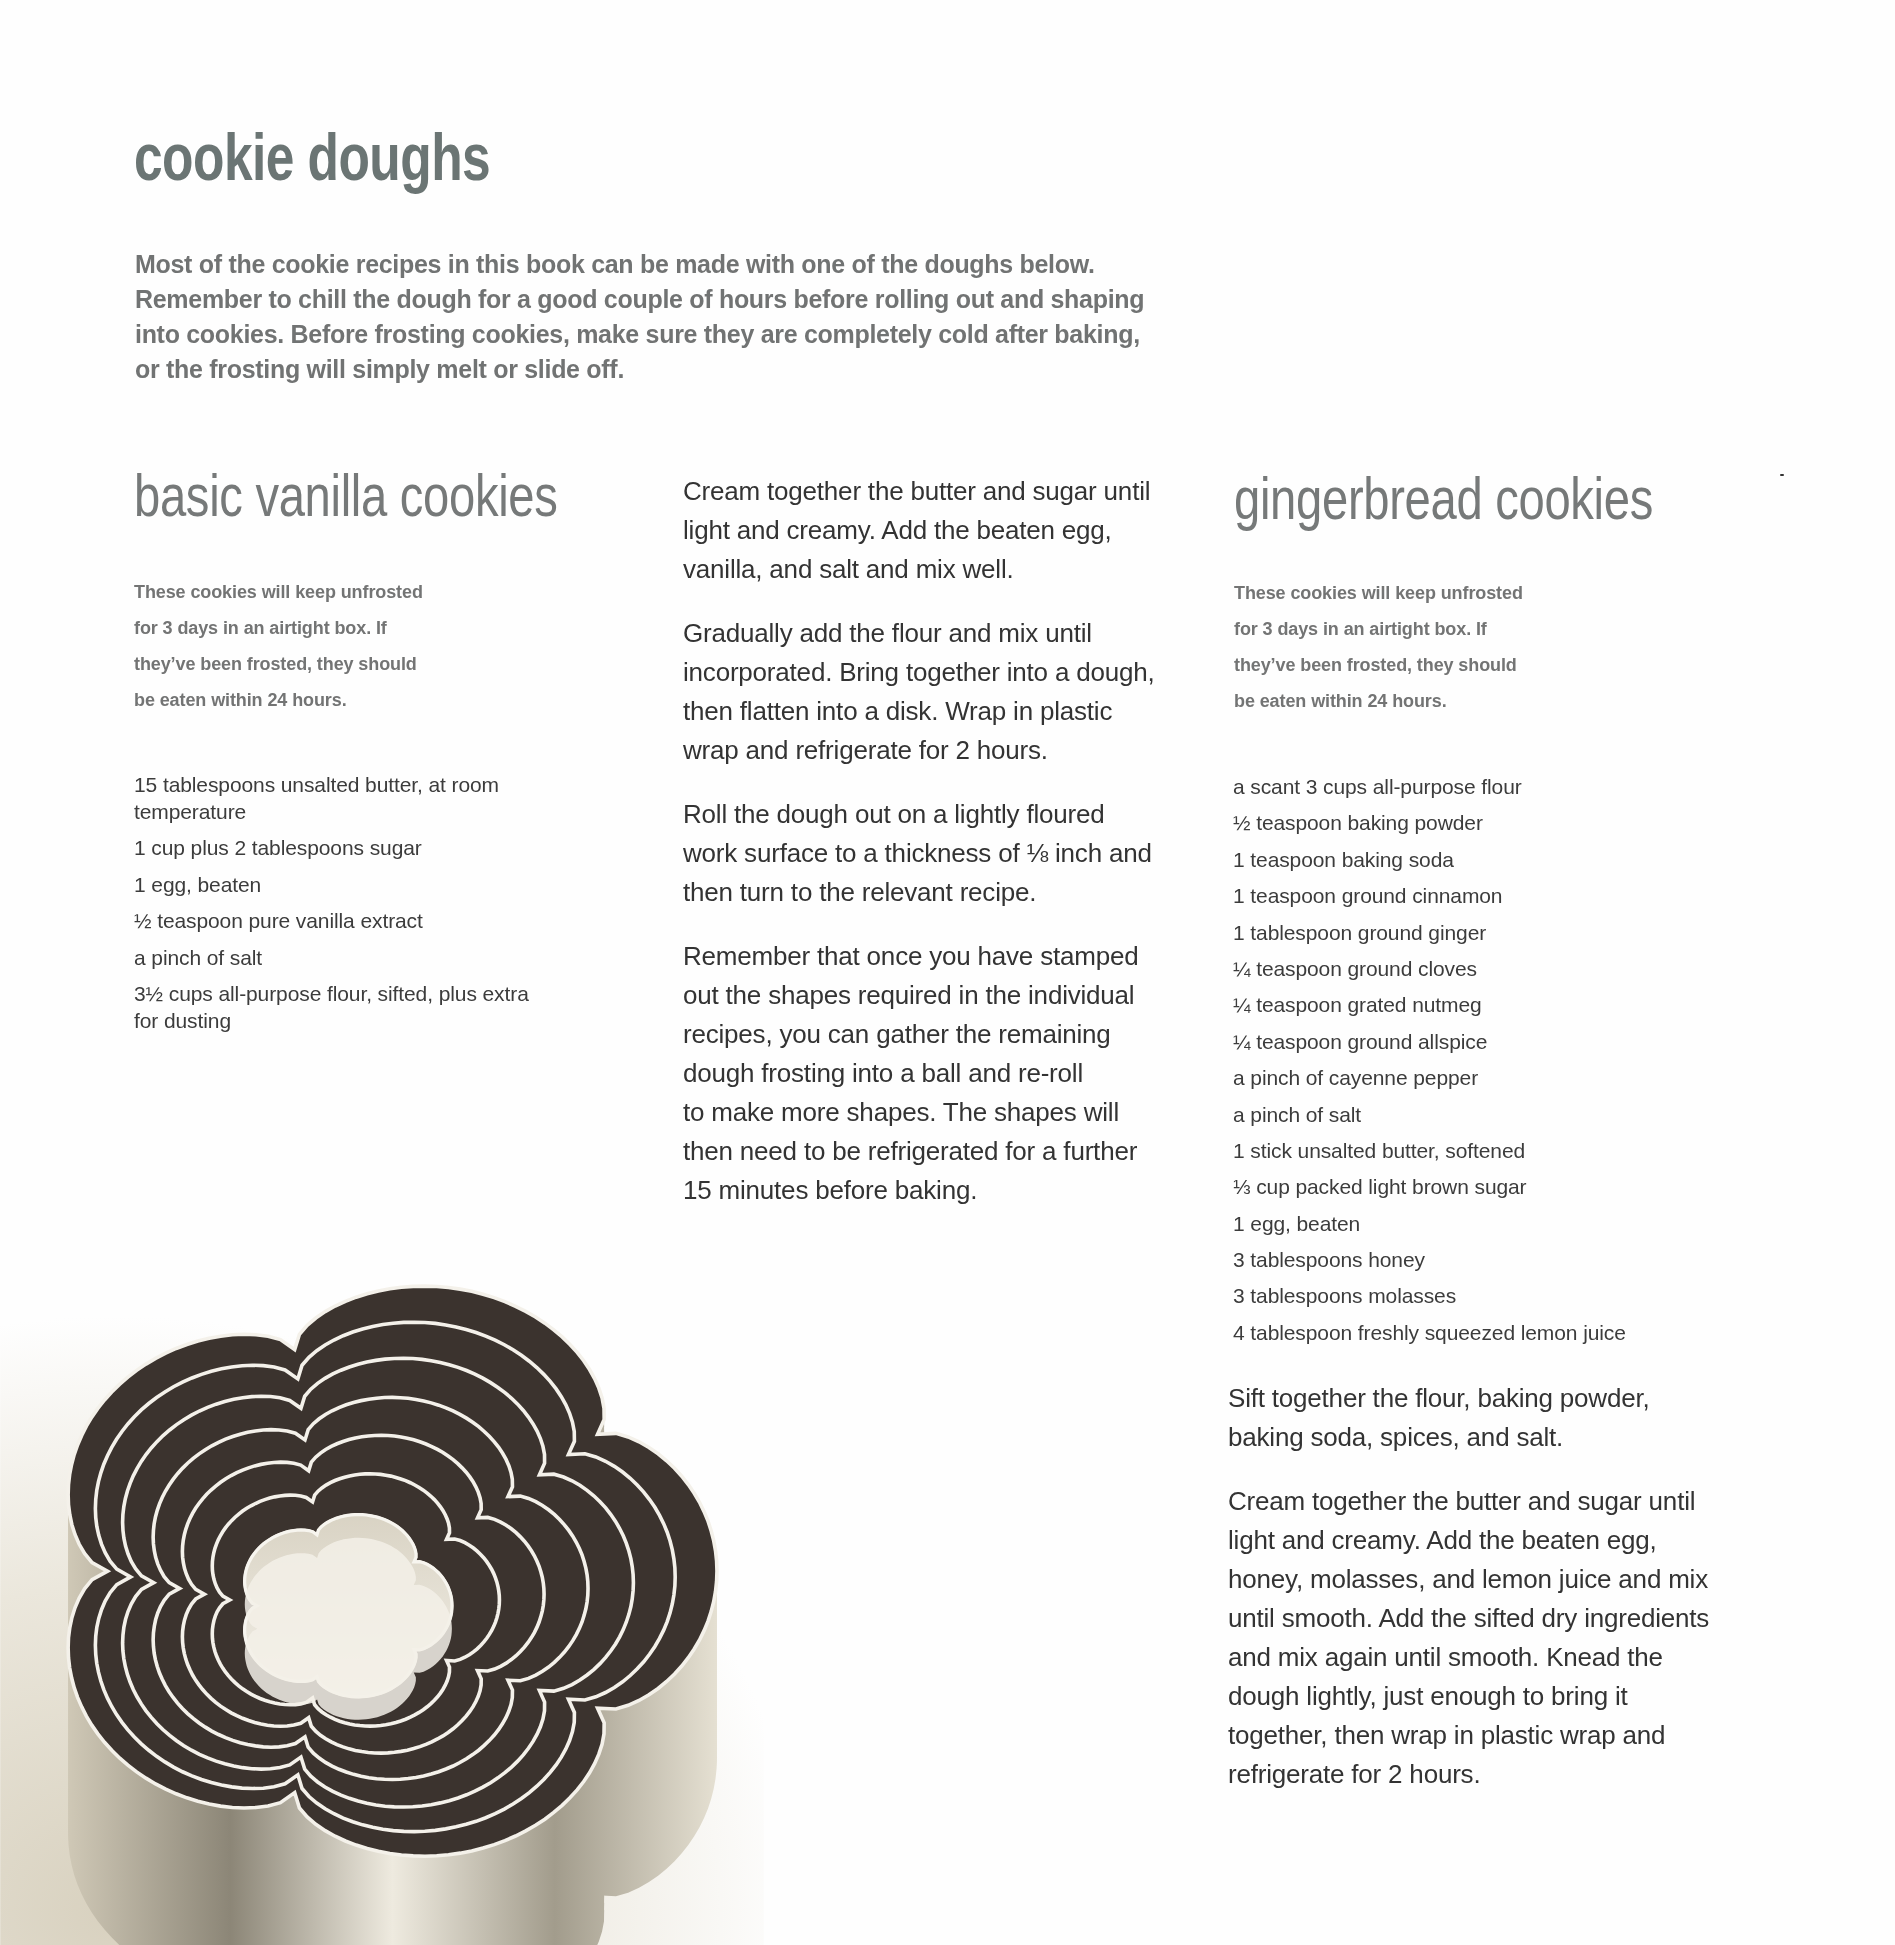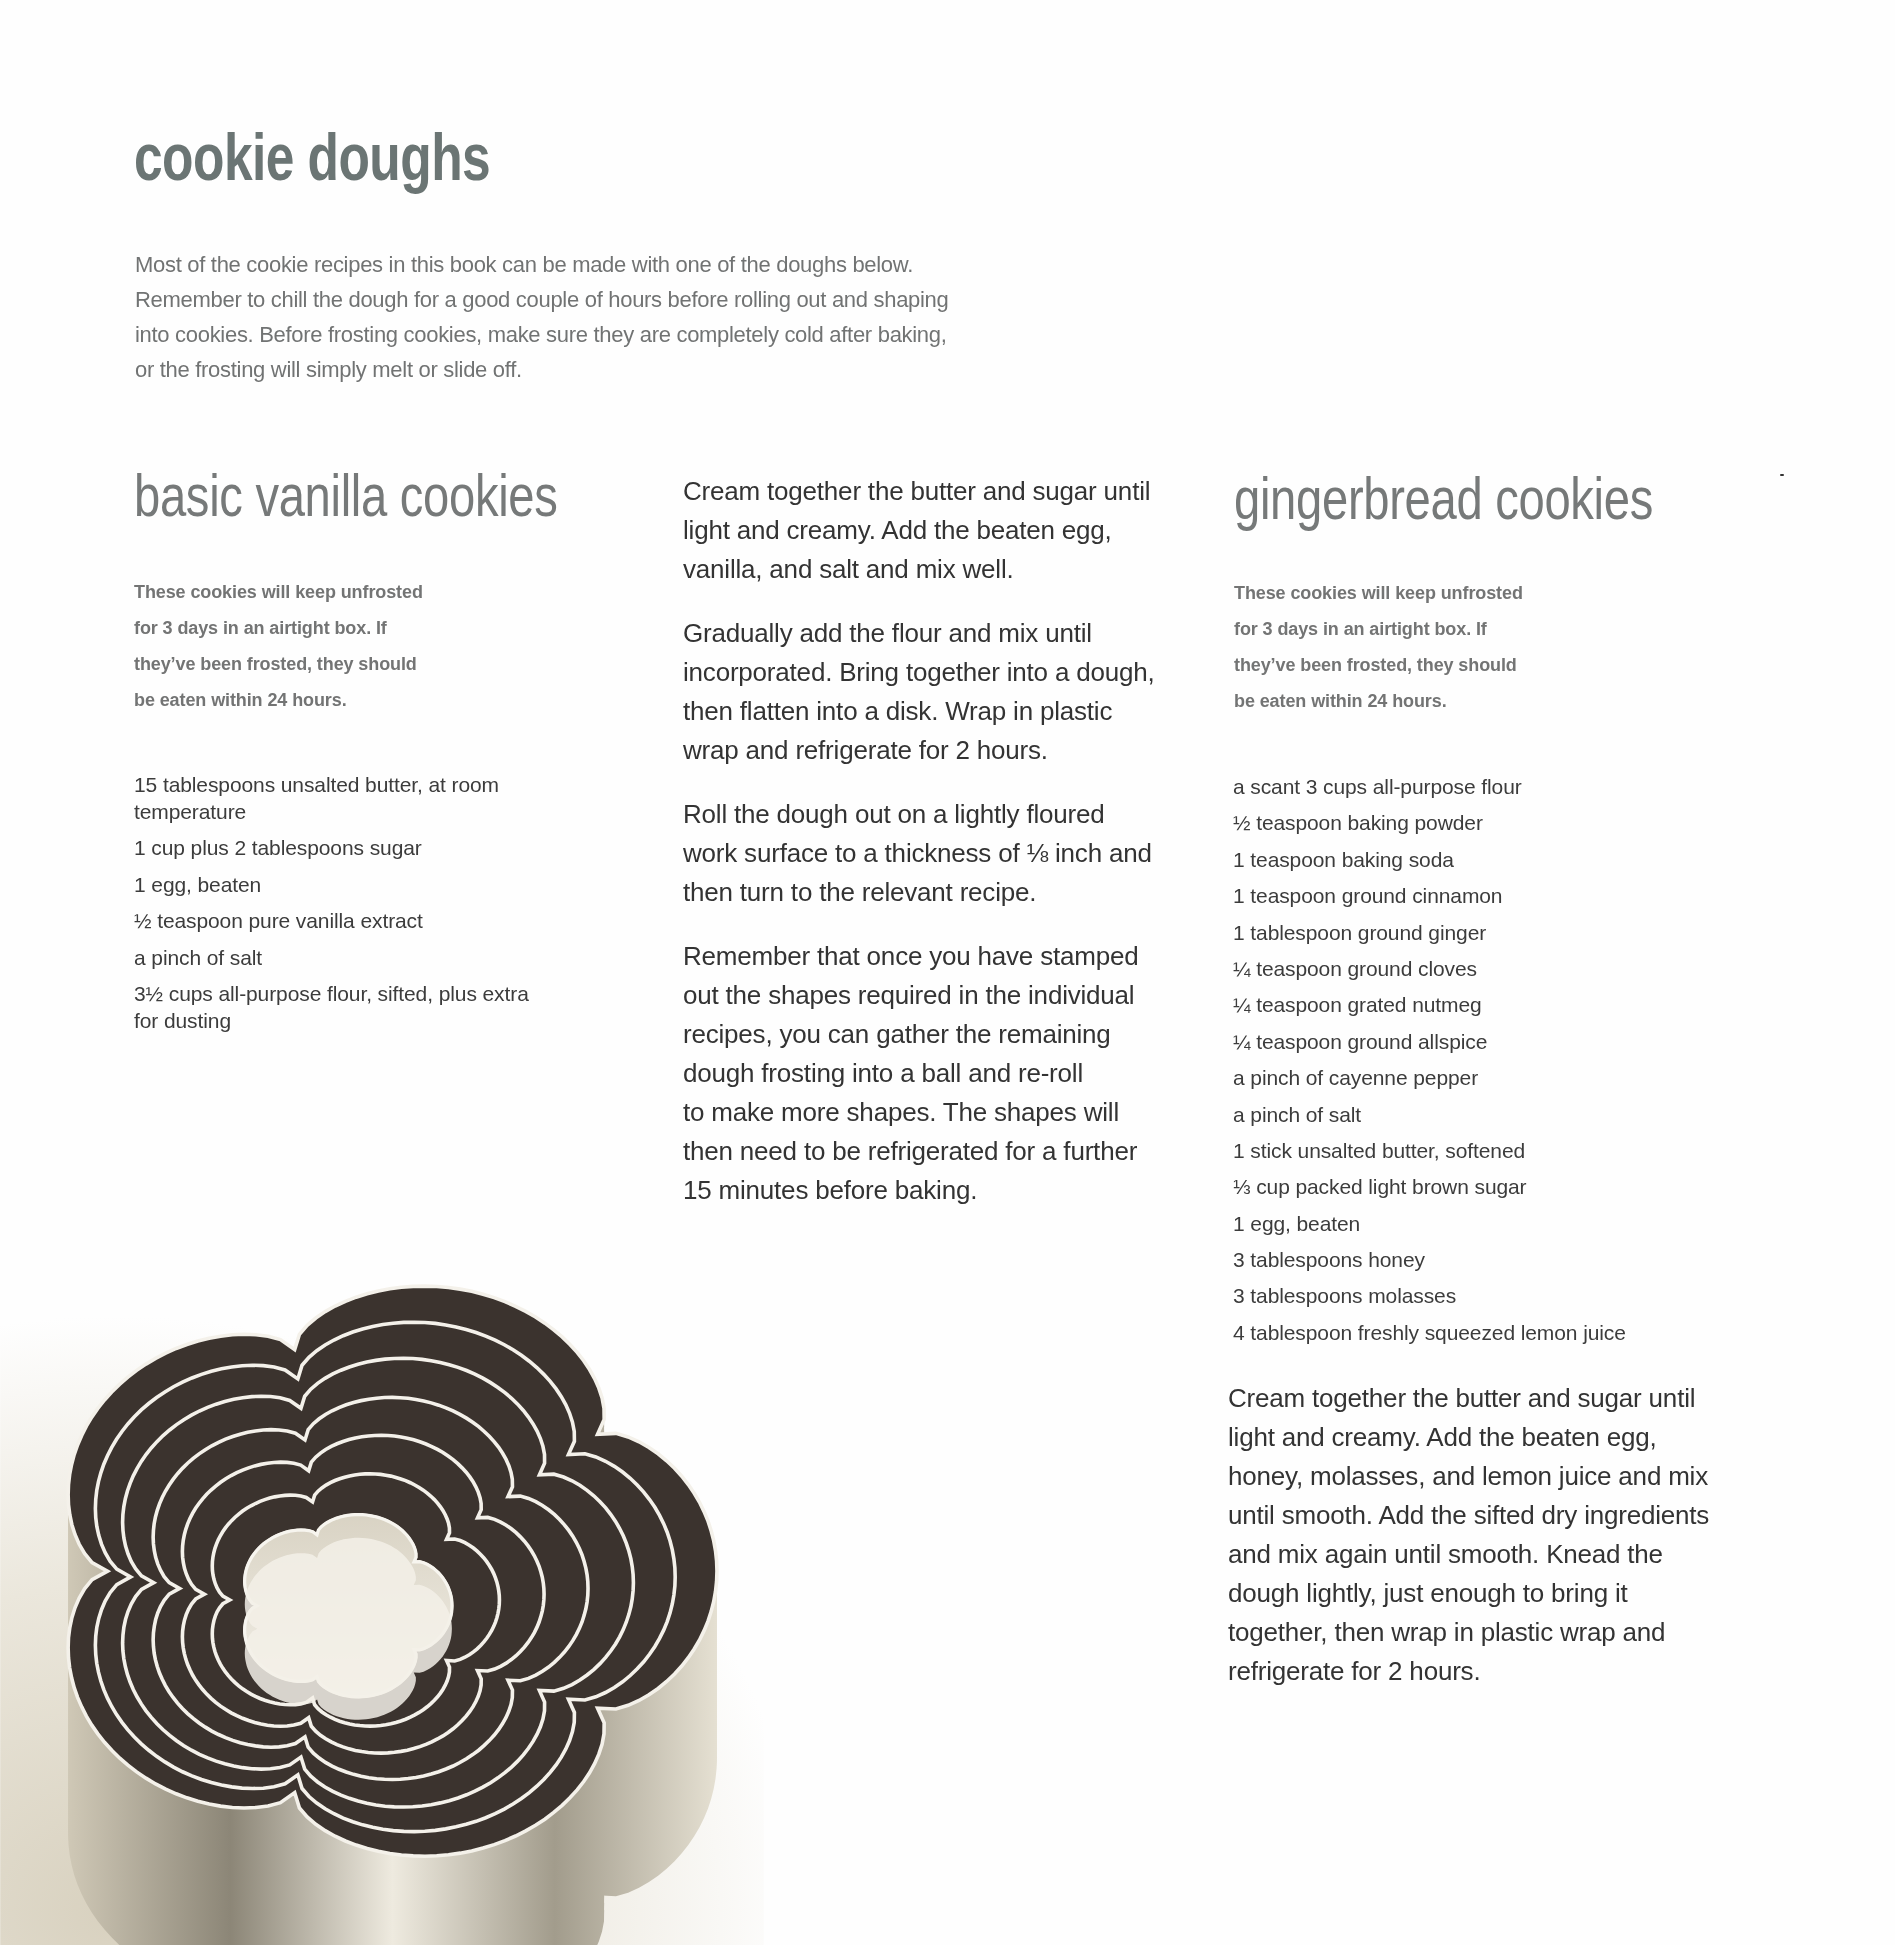--- a/index.html
+++ b/index.html
@@ -10,21 +10,21 @@
   }
   .abs { position:absolute; }
   .page-title {
     left:134px; top:121px;
     font-size:66px; font-weight:bold; color:#6b7574;
     transform:scaleX(0.78); transform-origin:left top;
     letter-spacing:-0.7px; line-height:1.1; white-space:nowrap;
   }
   .intro {
     left:135px; top:247px; width:1225px;
-    font-size:22px; font-weight:normal; color:#717373;
+    font-size:25px; font-weight:bold; color:#717373;
     line-height:35px; letter-spacing:-0.3px;
   }
   .intro div { white-space:nowrap; }
   .recipe-title {
     font-size:59px; color:#767979; font-weight:normal;
     transform:scaleX(0.8); transform-origin:left top;
     line-height:1.1; white-space:nowrap; letter-spacing:-0.4px;
   }
   .note {
     font-size:18px; font-weight:bold; color:#737474;
@@ -122,20 +122,24 @@
     <li>a pinch of salt</li>
     <li>1 stick unsalted butter, softened</li>
     <li>⅓ cup packed light brown sugar</li>
     <li>1 egg, beaten</li>
     <li>3 tablespoons honey</li>
     <li>3 tablespoons molasses</li>
     <li>4 tablespoon freshly squeezed lemon juice</li>
   </ul>
 
   <div class="abs method" style="left:1228px; top:1379px; width:548px">
+    <p>
+      <span>Sift together the flour, baking powder,</span>
+      <span>baking soda, spices, and salt.</span>
+    </p>
     <p>
       <span>Cream together the butter and sugar until</span>
       <span>light and creamy. Add the beaten egg,</span>
       <span>honey, molasses, and lemon juice and mix</span>
       <span>until smooth. Add the sifted dry ingredients</span>
       <span>and mix again until smooth. Knead the</span>
       <span>dough lightly, just enough to bring it</span>
       <span>together, then wrap in plastic wrap and</span>
       <span>refrigerate for 2 hours.</span>
     </p>

